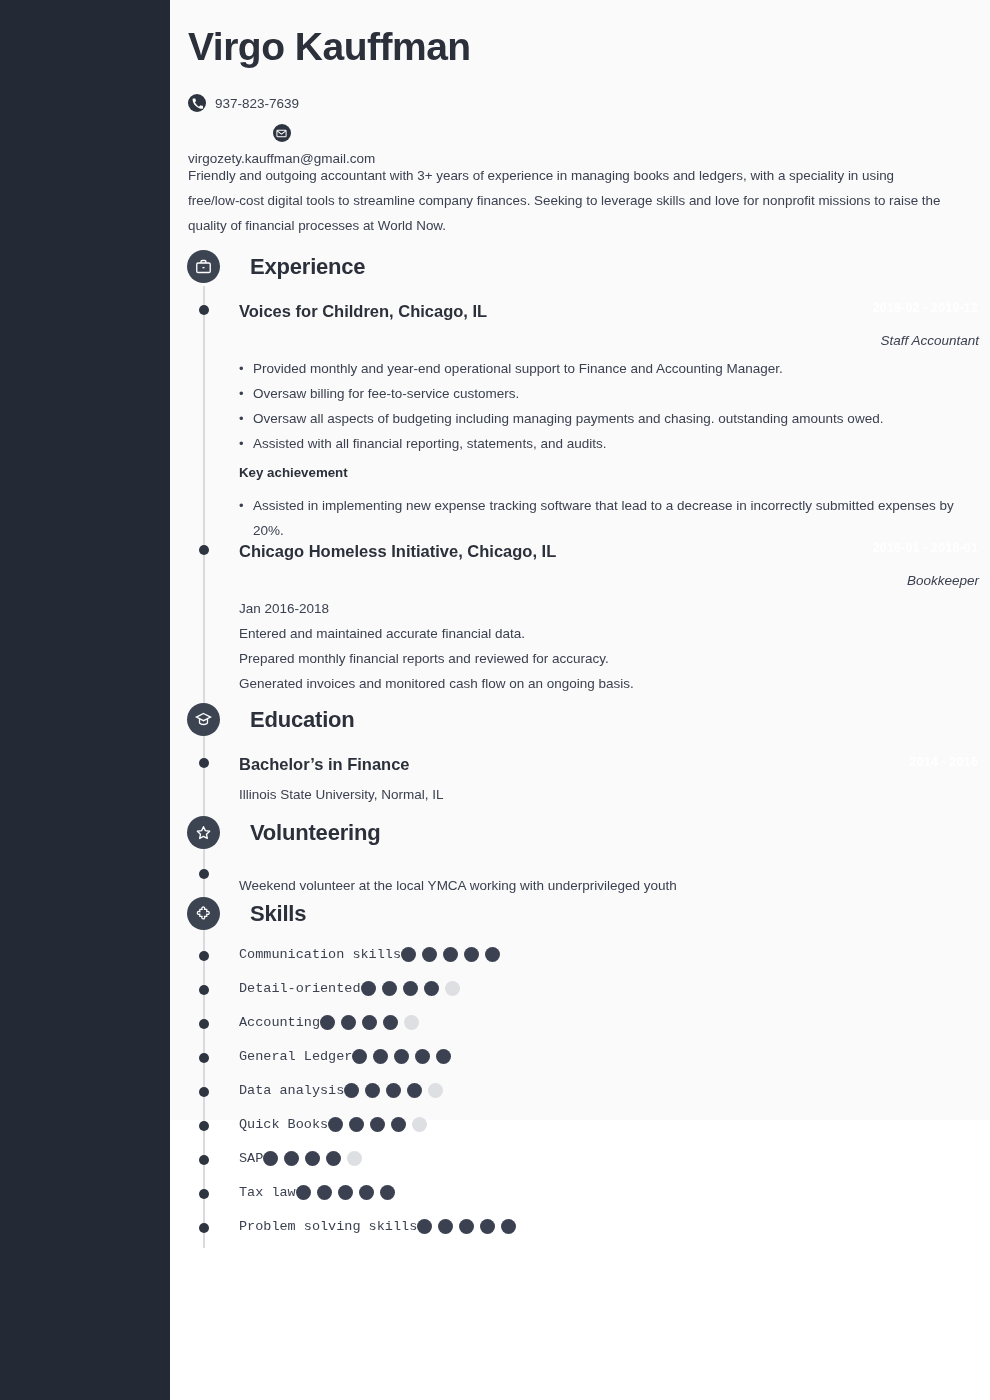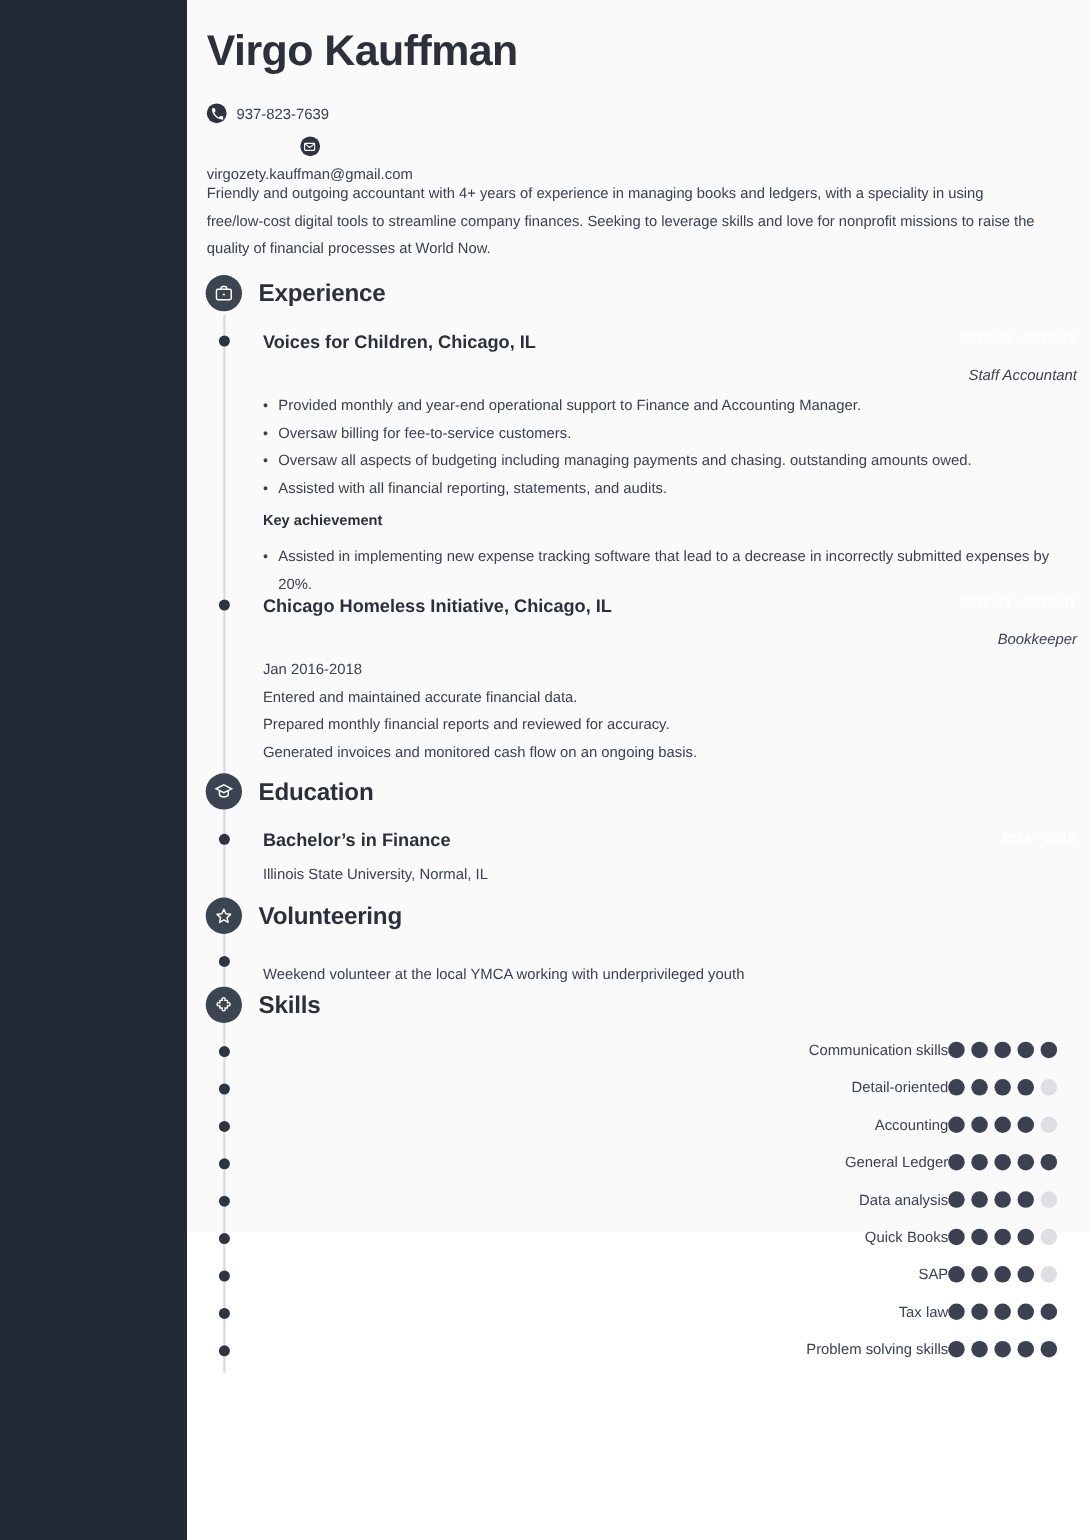--- a/index.html
+++ b/index.html
@@ -95,21 +95,21 @@
     width: 2px;
     height: 962px;
     background: #d9dade;
   }
 
   .section-head {
     position: absolute;
     left: 17px;
     display: flex;
     align-items: center;
-    gap: 15px;
+    gap: 30px;
   }
   .sec-badge {
     width: 33px; height: 33px;
     border-radius: 50%;
     background: #3c4351;
     display: flex;
     align-items: center;
     justify-content: center;
     flex: 0 0 auto;
   }
@@ -194,21 +194,22 @@
     letter-spacing: 0.1px;
   }
 
   
   .skill-row {
     position: absolute;
     left: 69px;
     width: 722px;
     display: flex;
     align-items: center;
-    justify-content: flex-end;
+    justify-content: flex-start;
+    font-family: Liberation Mono, monospace;
   }
   .skill-name {
     font-size: 13.5px;
     color: #3b4150;
   }
   .rating { display: flex; gap: 6px; }
   .rating i {
     width: 15px; height: 15px;
     border-radius: 50%;
     background: #dedfe2;
@@ -243,21 +244,21 @@
     <div class="contact-line contact-email">
       <span class="circle-ico">
         <svg width="11" height="11" viewBox="0 0 24 24" fill="none" stroke="#ffffff" stroke-width="2.2">
           <rect x="2" y="5" width="20" height="14" rx="1.5"></rect>
           <path d="M2.5 6.2 12 13.2l9.5-7"></path>
         </svg>
       </span>
       <span>virgozety.kauffman@gmail.com</span>
     </div>
 
-    <div class="summary">Friendly and outgoing accountant with 4+ years of experience in managing books and ledgers, with a speciality in using free/low-cost digital tools to streamline company finances. Seeking to leverage skills and love for nonprofit missions to raise the quality of financial processes at World Now.</div>
+    <div class="summary">Friendly and outgoing accountant with 3+ years of experience in managing books and ledgers, with a speciality in using free/low-cost digital tools to streamline company finances. Seeking to leverage skills and love for nonprofit missions to raise the quality of financial processes at World Now.</div>
 
     <div class="timeline-line"></div>
 
     <div class="section-head" style="top:250px">
       <span class="sec-badge">
         <svg width="17" height="17" viewBox="0 0 24 24" fill="none" stroke="#ffffff" stroke-width="1.9">
           <rect x="2.5" y="7" width="19" height="13.5" rx="1.8"></rect>
           <path d="M8.5 7V5.2A1.7 1.7 0 0 1 10.2 3.5h3.6A1.7 1.7 0 0 1 15.5 5.2V7"></path>
           <path d="M10.6 13.6h2.8"></path>
         </svg>

